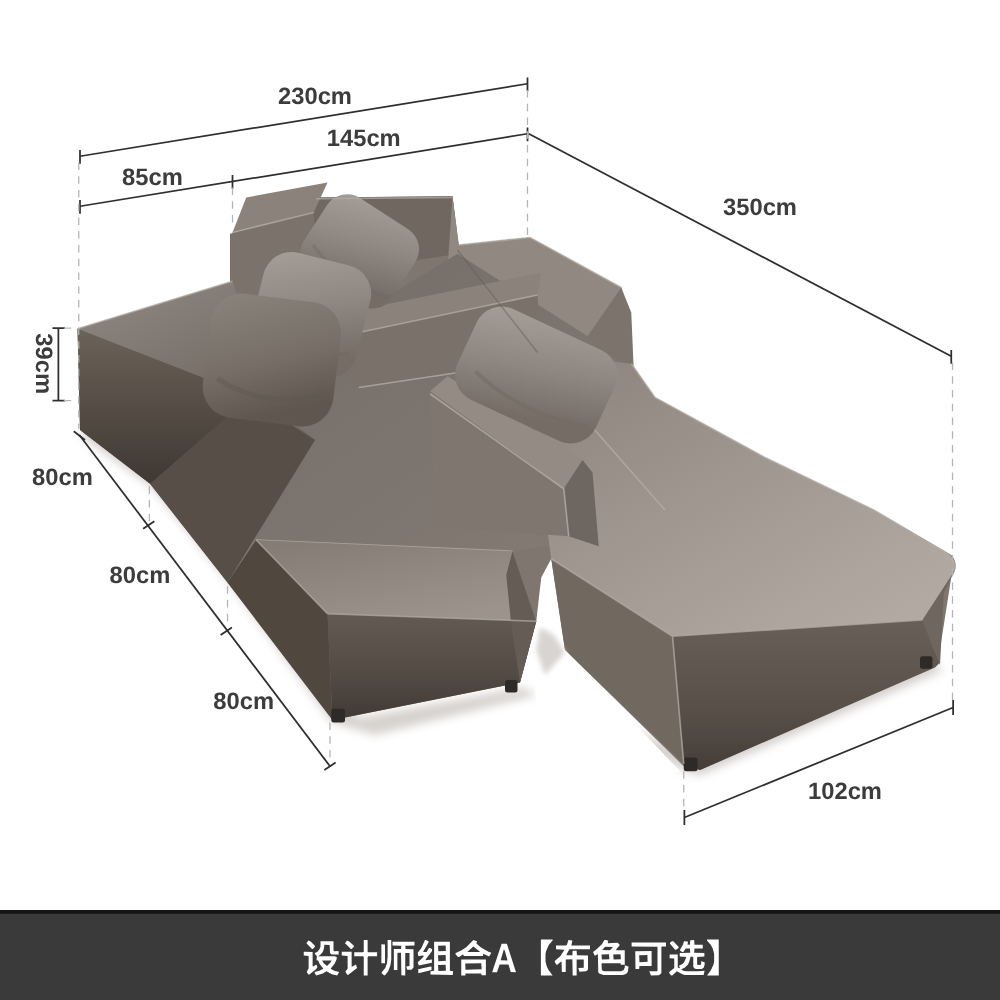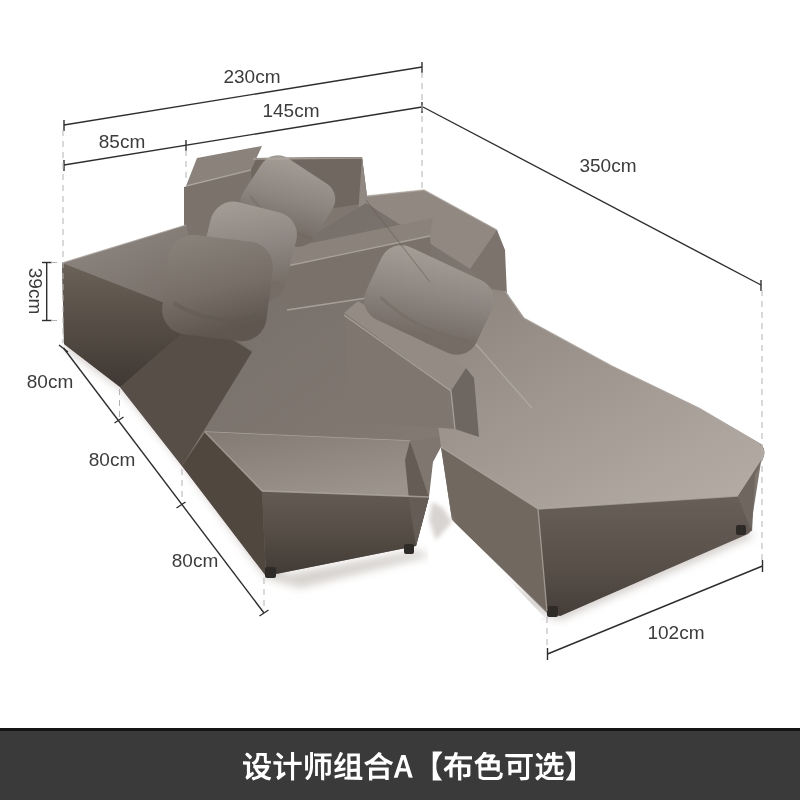--- a/index.html
+++ b/index.html
@@ -1,16 +1,16 @@
 <!DOCTYPE html>
 <html><head>
 <meta charset="utf-8">
 <style>
   html,body{margin:0;padding:0;background:#fff;width:800px;height:800px;overflow:hidden;}
-  .page{position:relative;width:800px;height:614px;font-family:"Liberation Sans", sans-serif;}
+  .page{position:relative;width:800px;height:614px;font-family:"Liberation Sans", sans-serif;font-weight:bold;}
   svg{position:absolute;left:0;top:0;}
 </style>
 </head>
 <body>
 <div class="page">
 <svg width="800" height="800" viewBox="0 0 800 800">
   <defs>
     <linearGradient id="gChaiseTop" x1="0" y1="0" x2="0.85" y2="1">
       <stop offset="0" stop-color="#8a827b"></stop>
       <stop offset="0.5" stop-color="#a09890"></stop>

